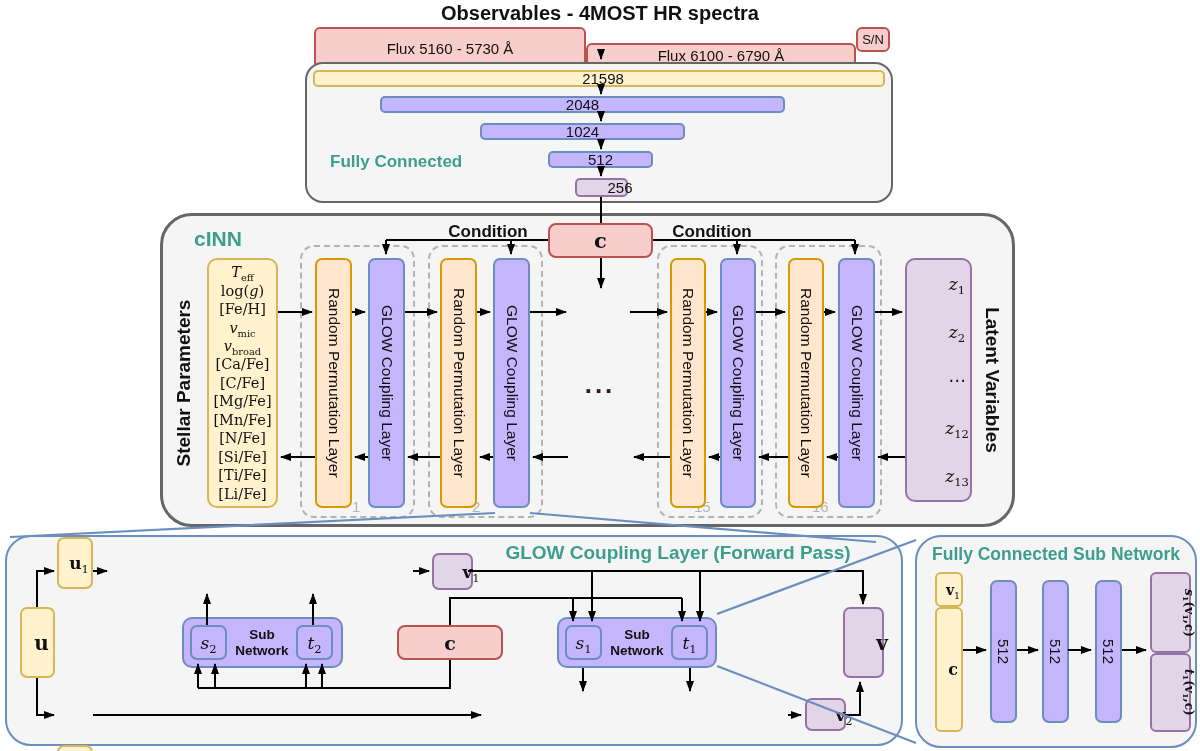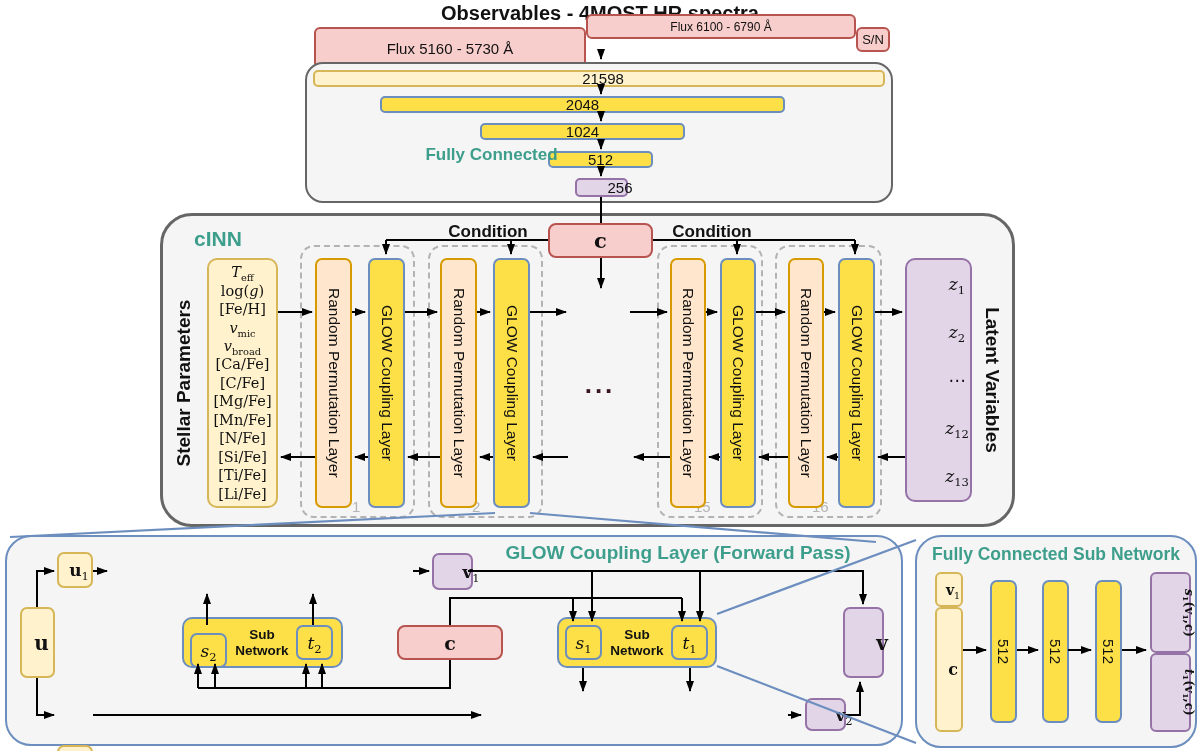--- a/index.html
+++ b/index.html
@@ -2,21 +2,21 @@
 <html><head>
 <meta charset="utf-8">
 <style>
   html,body{margin:0;padding:0;background:#fff;}
   #stage{position:relative;width:1200px;height:751px;background:#ffffff;overflow:hidden;
          font-family:"Liberation Sans",sans-serif;color:#111;}
   .abs{position:absolute;box-sizing:border-box;}
   .box{position:absolute;box-sizing:border-box;display:flex;align-items:center;justify-content:center;
        border:2px solid;border-radius:7px;text-align:center;}
   .yellow{background:#fff2cc;border-color:#d6b656;padding-left:8px;}
-  .blue{background:#fde047;border-color:#6c8ebf;}
+  .blue{background:#c4b5fd;border-color:#6c8ebf;}
   .orange{background:#ffe6cc;border-color:#d79b00;}
   .red{background:#f8cecc;border-color:#b85450;}
   .purple{background:#e1d5e7;border-color:#9673a6;padding-left:37px;}
   .panel{position:absolute;box-sizing:border-box;background:#f5f5f5;border:3px solid #666;border-radius:22px;}
   .bluepanel{border-color:#6c8ebf;border-width:2.5px;border-radius:26px;}
   .dashedbox{position:absolute;box-sizing:border-box;border:2px dashed #b3b3b3;border-radius:14px;background:transparent;}
   .teal{color:#3d9e8c;font-weight:bold;}
   .math{font-family:"DejaVu Serif","DejaVu Sans",serif;}
   sub{font-size:68%;line-height:0;}
   .vtext{writing-mode:vertical-rl;text-orientation:mixed;white-space:nowrap;}
@@ -30,21 +30,21 @@
 </head>
 <body>
 
 <div id="stage">
 
   <div class="lbl" style="left:600px;top:13px;transform:translate(-50%,-50%);font-size:20px;font-weight:bold;">Observables - 4MOST HR spectra</div>
 
   <div class="box red" style="left:314px;top:27px;width:272px;height:42px;font-size:15px;border-radius:6px;">
     <span>Flux 5160 - 5730 Å</span>
   </div>
-  <div class="box red" style="left:586px;top:14px;width:270px;height:25px;font-size:12px;border-radius:6px;">
+  <div class="box red" style="left:586px;top:43px;width:270px;height:25px;font-size:15px;border-radius:6px;">
     <span>Flux 6100 - 6790 Å</span>
   </div>
   <div class="box red" style="left:856px;top:27px;width:34px;height:25px;font-size:13px;border-radius:6px;">
     <span>S/N</span>
   </div>
 
   <div class="panel" style="left:305px;top:62px;width:588px;height:141px;border-width:2.5px;border-radius:18px;"></div>
 
   <div class="box yellow" style="left:313px;top:70px;width:572px;height:17px;font-size:15px;border-radius:5px;">
     <span>21598</span>
@@ -55,21 +55,21 @@
   <div class="box blue" style="left:480px;top:123px;width:205px;height:17px;font-size:15px;border-radius:5px;">
     <span>1024</span>
   </div>
   <div class="box blue" style="left:548px;top:151px;width:105px;height:17px;font-size:15px;border-radius:5px;">
     <span>512</span>
   </div>
   <div class="box purple" style="left:575px;top:178px;width:53px;height:19px;font-size:15px;border-radius:5px;">
     <span>256</span>
   </div>
 
-  <div class="abs teal" style="left:330px;top:144px;width:235px;text-align:center;font-size:17px;line-height:22px;margin-left:44px;">
+  <div class="abs teal" style="left:330px;top:151px;width:235px;text-align:left;font-size:17px;line-height:22px;">
     <div>Fully Connected</div>
   </div>
 
   <div class="panel" style="left:160px;top:213px;width:855px;height:314px;border-radius:32px;"></div>
 
   <div class="lbl teal" style="left:194px;top:227px;font-size:21px;">cINN</div>
 
   <div class="lbl" style="left:488px;top:232px;transform:translate(-50%,-50%);font-size:17px;font-weight:bold;">Condition</div>
   <div class="lbl" style="left:712px;top:232px;transform:translate(-50%,-50%);font-size:17px;font-weight:bold;">Condition</div>
 
@@ -140,33 +140,33 @@
     <span><i>z</i><sub>13</sub></span>
   </div>
   <div class="lbl rot" style="left:992px;top:380px;font-size:19px;font-weight:bold;position:absolute;">Latent Variables</div>
 
   <div class="panel bluepanel" style="left:5px;top:535px;width:898px;height:211px;"></div>
   <div class="lbl teal" style="left:678px;top:553px;transform:translate(-50%,-50%);font-size:19px;">GLOW Coupling Layer (Forward Pass)</div>
 
   <div class="box yellow math" style="left:20px;top:607px;width:35px;height:71px;font-size:20px;font-weight:bold;">
     <span><b>u</b></span>
     </div>
-  <div class="box yellow math" style="left:57px;top:552px;width:36px;height:36px;font-size:17px;">
+  <div class="box yellow math" style="left:57px;top:537px;width:36px;height:52px;font-size:17px;">
     <span><b>u</b><sub>1</sub></span>
     </div>
   <div class="box yellow math" style="left:57px;top:697px;width:36px;height:44px;font-size:17px;margin-top:48px;">
     <span><b>u</b><sub>2</sub></span>
     </div>
 
   <div class="box purple math" style="left:432px;top:553px;width:36px;height:37px;font-size:17px;">
     <span><b>v</b><sub>1</sub></span>
     </div>
 
   <div class="box blue" style="left:182px;top:617px;width:161px;height:51px;border-radius:10px;"></div>
-  <div class="box blue math" style="left:190px;top:625px;width:37px;height:35px;font-size:17px;margin-top:8px;">
+  <div class="box blue math" style="left:190px;top:625px;width:37px;height:35px;font-size:17px;">
     <span><i>s</i><sub>2</sub></span>
     </div>
   <div class="box blue math" style="left:296px;top:625px;width:37px;height:35px;font-size:17px;">
     <span><i>t</i><sub>2</sub></span>
     </div>
   <div class="abs" style="left:228px;top:625px;width:68px;height:36px;display:flex;align-items:center;justify-content:center;
               font-size:13.5px;font-weight:bold;text-align:center;line-height:16px;">Sub Network</div>
 
   <div class="box red math" style="left:397px;top:625px;width:106px;height:35px;font-size:19px;border-radius:8px;">
     <span><b>c</b></span>

